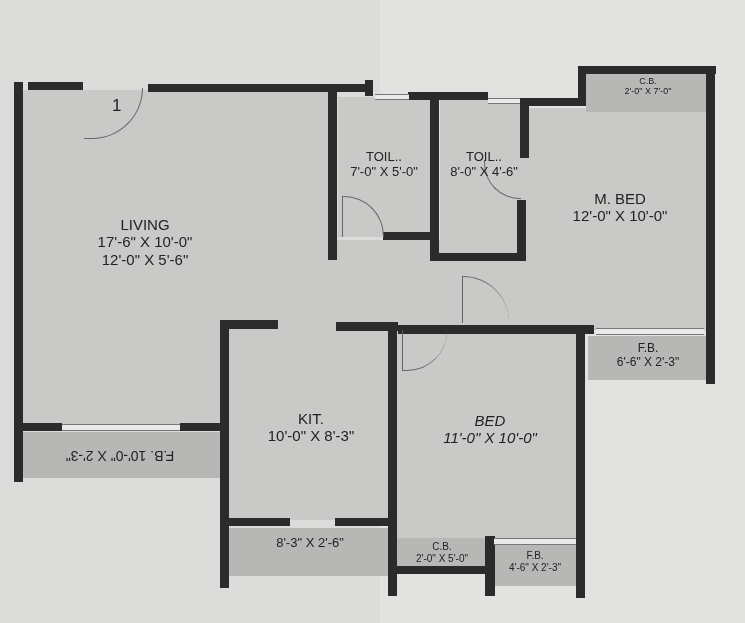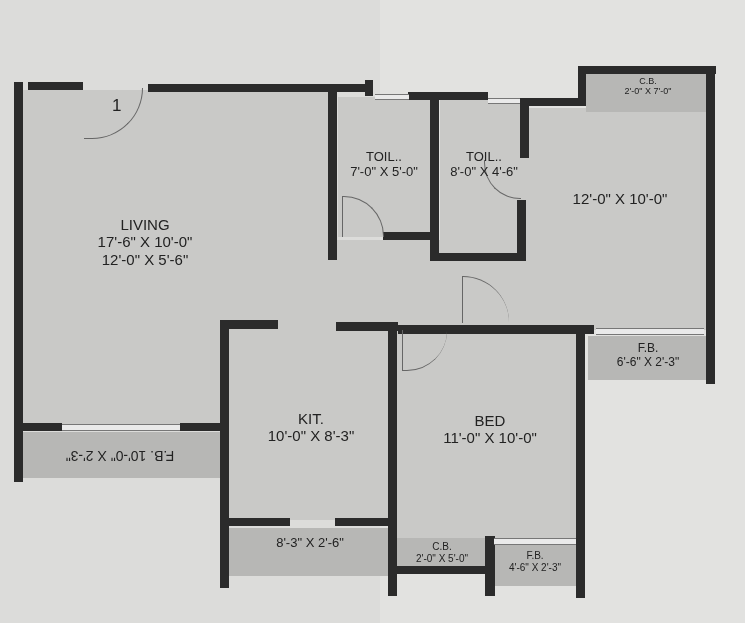--- a/index.html
+++ b/index.html
@@ -87,38 +87,39 @@
   </div>
   <div class="lbl" style="left:334px;top:150px;width:100px;font-size:13px;">
     <span class="n">TOIL..</span>
     <span class="n">7'-0" X 5'-0"</span>
   </div>
   <div class="lbl" style="left:436px;top:150px;width:96px;font-size:13px;">
     <span class="n">TOIL..</span>
     <span class="n">8'-0" X 4'-6"</span>
   </div>
   <div class="lbl" style="left:540px;top:190px;width:160px;font-size:15px;">
+    <span class="n">M. BED</span>
     <span class="n">12'-0" X 10'-0"</span>
   </div>
   <div class="lbl" style="left:600px;top:76px;width:96px;font-size:9px;">
     <span class="n">C.B.</span>
     <span class="n">2'-0" X 7'-0"</span>
   </div>
   <div class="lbl" style="left:590px;top:342px;width:116px;font-size:12px;">
     <span class="n">F.B.</span>
     <span class="n">6'-6" X 2'-3"</span>
   </div>
   <div class="lbl" style="left:236px;top:410px;width:150px;font-size:15px;">
     <span class="n">KIT.</span>
     <span class="n">10'-0" X 8'-3"</span>
   </div>
   <div class="lbl" style="left:240px;top:536px;width:140px;font-size:13px;">
     <span class="n">8'-3" X 2'-6"</span>
   </div>
-  <div class="lbl" style="left:405px;top:412px;width:170px;font-size:15px;">
+  <div class="lbl" style="left:405px;top:412px;width:170px;font-size:15px;font-style:italic;">
     <span class="n">BED</span>
     <span class="n">11'-0" X 10'-0"</span>
   </div>
   <div class="lbl" style="left:400px;top:541px;width:84px;font-size:10px;">
     <span class="n">C.B.</span>
     <span class="n">2'-0" X 5'-0"</span>
   </div>
   <div class="lbl" style="left:494px;top:550px;width:82px;font-size:10px;">
     <span class="n">F.B.</span>
     <span class="n">4'-6" X 2'-3"</span>

